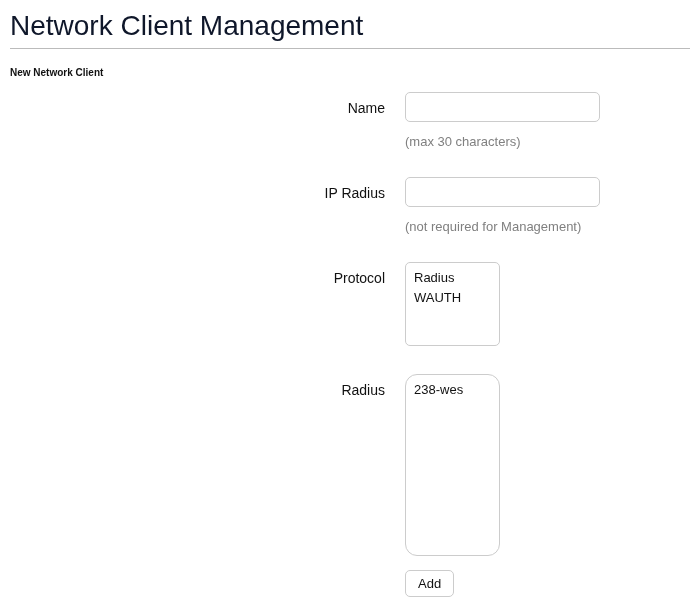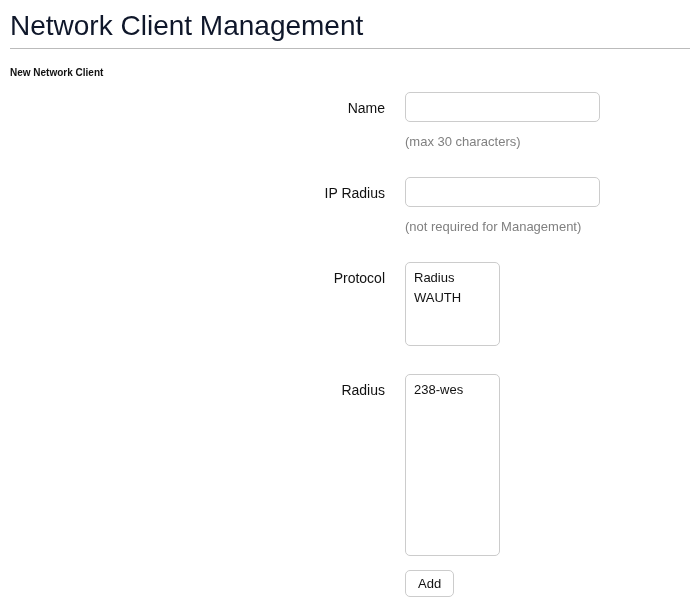--- a/index.html
+++ b/index.html
@@ -75,20 +75,21 @@
     font-size: 13px;
     box-sizing: border-box;
   }
   .listbox.protocol {
     width: 95px;
     height: 84px;
   }
   .listbox.domain {
     width: 95px;
     height: 182px;
+    border-radius: 12px;
   }
   .listbox .opt {
     padding: 2px 4px 0 8px;
     line-height: 18px;
     height: 18px;
     white-space: nowrap;
     overflow: hidden;
     cursor: default;
   }
   .listbox .opt:first-child {

